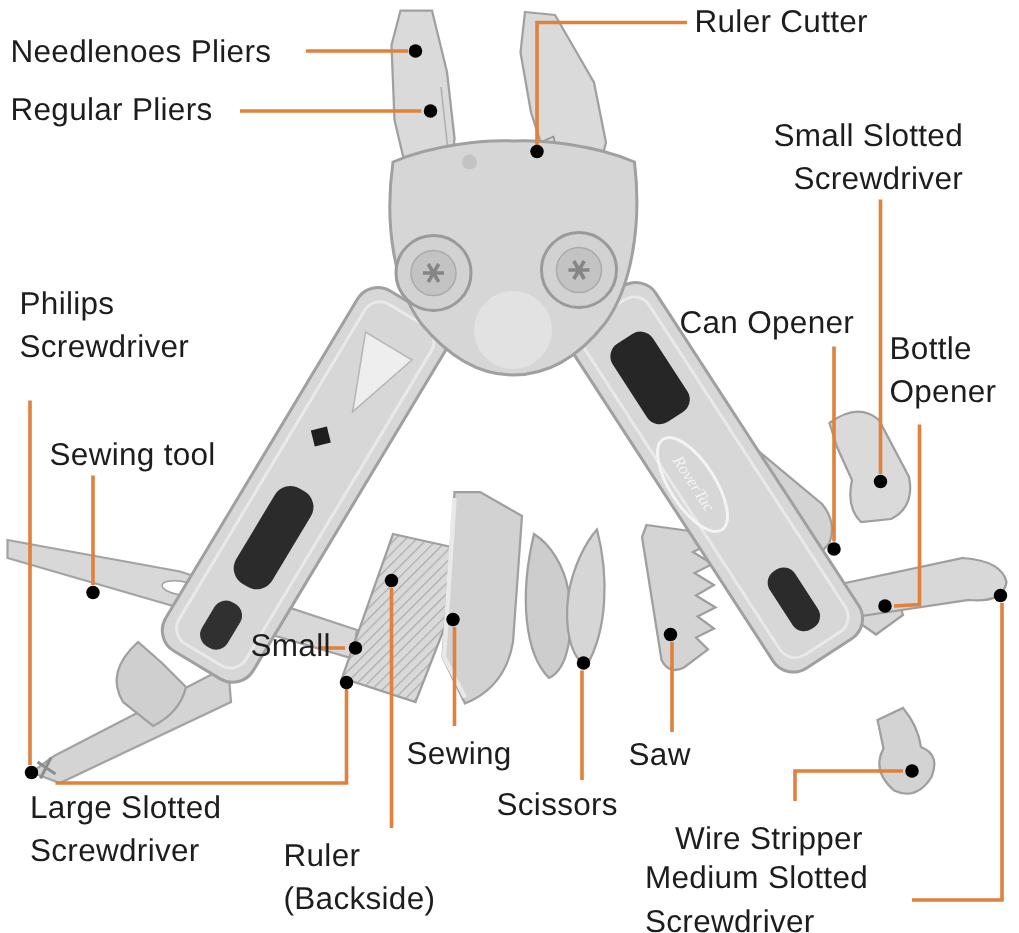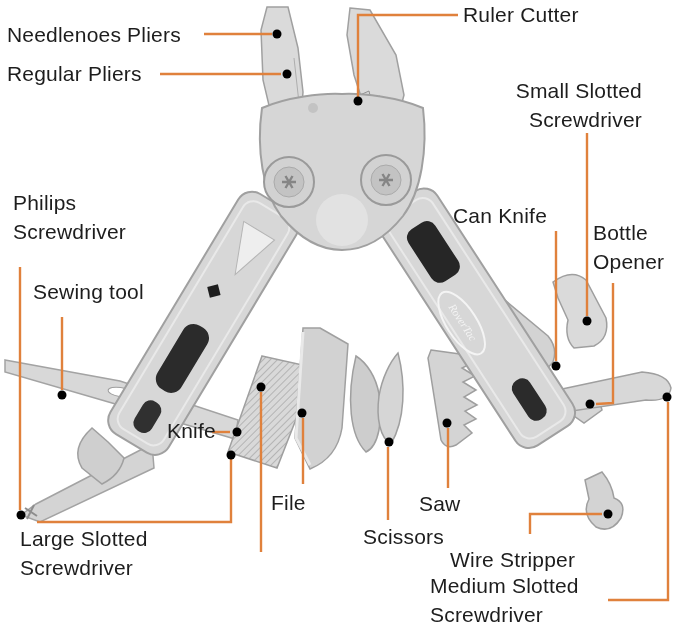--- a/index.html
+++ b/index.html
@@ -187,29 +187,31 @@
           <circle cx="667" cy="397" r="4.5" fill="#000" stroke="none"></circle>
         </g>
     </g>
   </svg>
 
   <div class="label" style="left:7px;top:20px;">Needlenoes Pliers</div>
   <div class="label" style="left:7px;top:59px;">Regular Pliers</div>
   <div class="label" style="left:463px;top:0px;">Ruler Cutter</div>
   <div class="label al-right" style="left:500px;top:76px;width:142px;text-align:right;">Small Slotted
 Screwdriver</div>
-  <div class="label" style="left:453px;top:201px;">Can Knife</div>
+  <div class="label" style="left:453px;top:201px;">Can Opener</div>
   <div class="label" style="left:593px;top:218px;">Bottle
 Opener</div>
   <div class="label" style="left:13px;top:188px;">Philips
 Screwdriver</div>
-  <div class="label" style="left:33px;top:277px;">Sewing tool</div>
-  <div class="label" style="left:167px;top:416px;">Knife</div>
-  <div class="label" style="left:271px;top:488px;">File</div>
+  <div class="label" style="left:33px;top:289px;">Sewing tool</div>
+  <div class="label" style="left:167px;top:416px;">Small</div>
+  <div class="label" style="left:271px;top:488px;">Sewing</div>
   <div class="label al-center" style="left:20px;top:524px;width:190px;">Large Slotted
 Screwdriver</div>
-  <div class="label" style="left:331px;top:522px;margin-left:32px;">Scissors</div>
+  <div class="label al-center" style="left:189px;top:556px;width:150px;">Ruler
+(Backside)</div>
+  <div class="label" style="left:331px;top:522px;">Scissors</div>
   <div class="label" style="left:419px;top:489px;">Saw</div>
   <div class="label" style="left:450px;top:533px;margin-top:12px;">Wire Stripper</div>
   <div class="label al-center" style="left:430px;top:571px;width:200px;">Medium Slotted
 Screwdriver</div>
 
 </div>
 
 </body></html>

